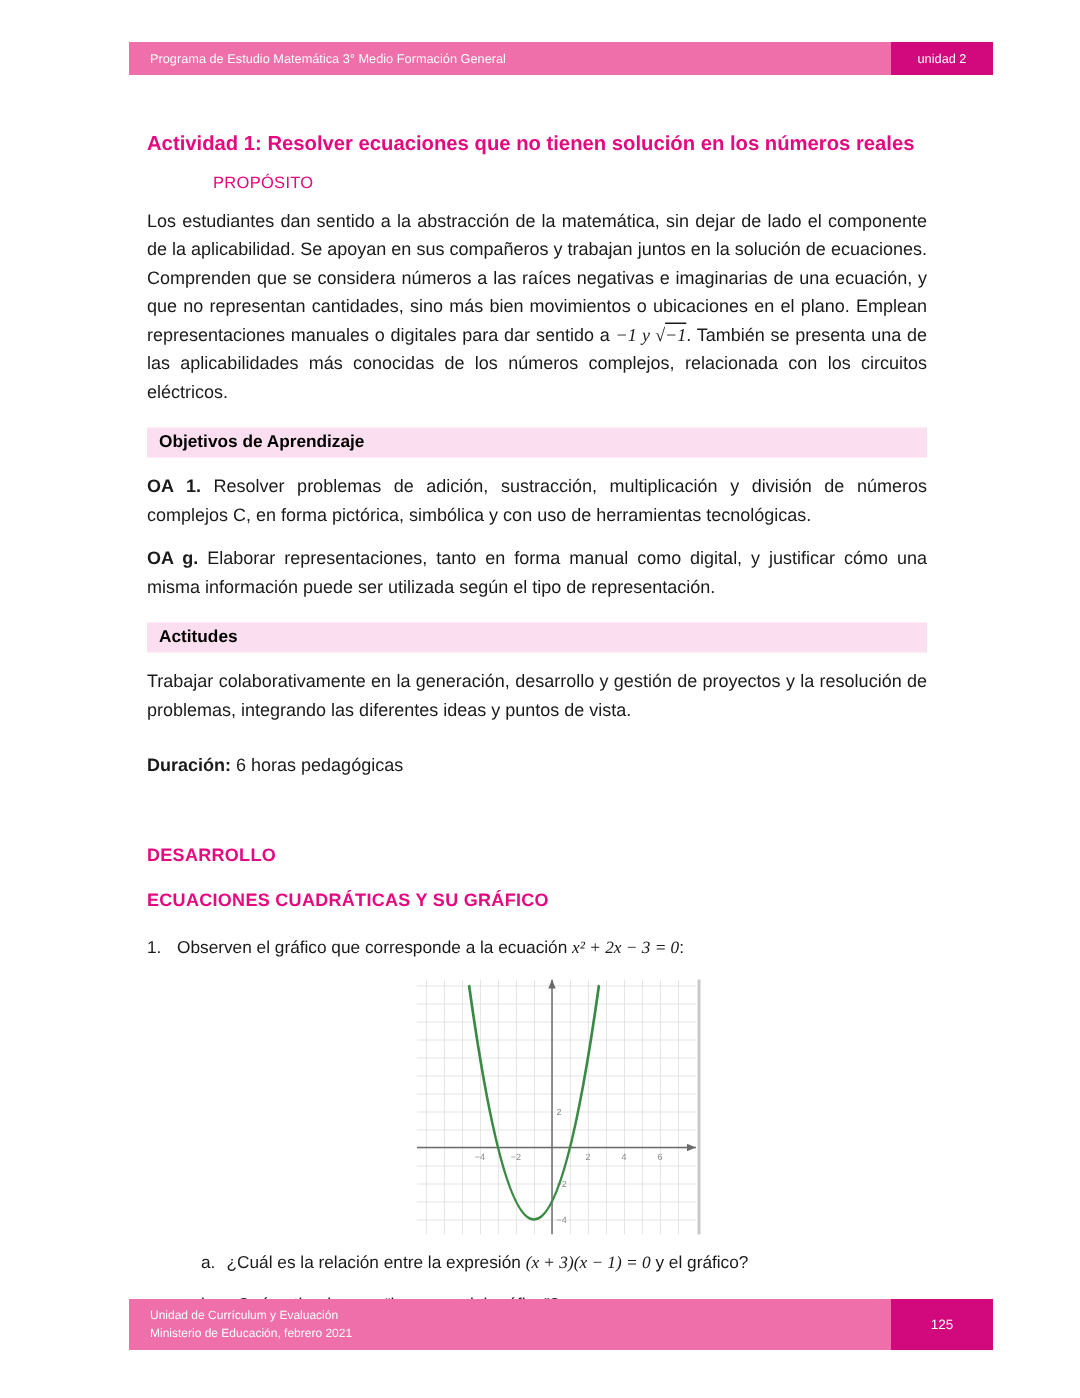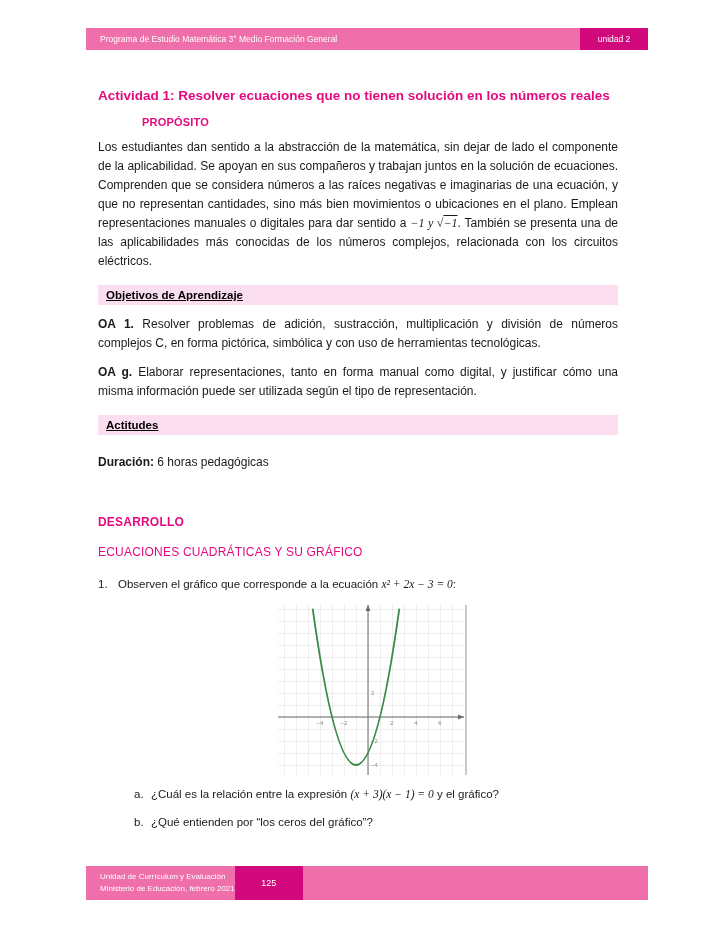--- a/index.html
+++ b/index.html
@@ -9,44 +9,44 @@
     --hl:#FBDEEF;
     --ink:#1a1a1a;
   }
   *{box-sizing:border-box;}
   html,body{margin:0;padding:0;background:#ffffff;}
   .page{
     position:relative;width:720px;height:932px;background:#fff;
     font-family:"Liberation Sans",sans-serif;color:var(--ink);overflow:hidden;
   }
   
-  .band{position:absolute;left:86px;right:72px;background:var(--band);display:flex;align-items:center;}
+  .band{position:absolute;left:86px;right:58px;background:var(--band);display:flex;align-items:center;}
   .header-band{top:28px;height:22px;justify-content:space-between;}
   .band-text{color:#fff;font-size:8.5px;padding-left:14px;white-space:nowrap;}
   .band-badge{
     background:var(--band-dark);color:#fff;font-size:8.5px;height:100%;min-width:68px;
     display:flex;align-items:center;justify-content:center;
   }
-  .footer-band{bottom:32px;height:34px;justify-content:flex-start;}
+  .footer-band{bottom:32px;height:34px;justify-content:space-between;}
   .footer-lines{display:flex;flex-direction:column;justify-content:center;padding-left:14px;gap:4px;}
   .footer-lines span{color:#fff;font-size:8px;line-height:1;white-space:nowrap;}
   .page-num{font-size:9px;}
 
   
   .content{position:absolute;left:98px;width:520px;top:80px;}
   .activity-title{color:var(--pink);font-size:13.5px;font-weight:bold;margin:8px 0 0;}
-  .sub-heading{color:var(--pink);font-size:11px;font-weight:bold;margin:13px 0 0;letter-spacing:.2px;padding-left:44px;}
+  .sub-heading{color:var(--pink);font-size:11px;font-weight:normal;margin:13px 0 0;letter-spacing:.2px;padding-left:44px;}
   p.body{font-size:12px;line-height:19px;text-align:justify;margin:10px 0 0;}
-  .hl-bar{background:var(--hl);font-weight:bold;font-size:11.5px;padding:4px 8px;margin-top:14px;color:#000;text-decoration:underline;}
+  .hl-bar{background:var(--hl);font-weight:bold;font-size:11.5px;padding:4px 8px;margin-top:14px;color:#000;}
   .math{font-family:"Liberation Serif",serif;font-style:italic;margin-top:36px;}
   .radicand{text-decoration:overline;}
   .duracion{margin-top:20px;font-size:12px;}
   b.inline-label{font-weight:bold;}
   .dev-heading{color:var(--pink);font-weight:bold;font-size:12px;margin:46px 0 0;letter-spacing:.2px;}
-  .section-heading{color:var(--pink);font-weight:normal;font-size:12px;margin:16px 0 0;letter-spacing:.2px;}
+  .section-heading{color:var(--pink);font-weight:bold;font-size:12px;margin:16px 0 0;letter-spacing:.2px;}
 
   .item{display:flex;font-size:11.5px;line-height:18px;margin-top:16px;}
   .item .num{width:20px;flex:0 0 auto;}
   .sub-item{display:flex;font-size:11.5px;line-height:18px;margin:10px 0 0 36px;}
   .sub-item .num{width:17px;flex:0 0 auto;}
   .sub-item:first-of-type{margin-top:16px;}
 
   .graph-figure{
     margin:12px 0 2px 180px;width:189px;position:relative;
     border-right:2px solid #c9c9c9;padding-right:1px;
@@ -72,20 +72,21 @@
     <p class="body"><span>Los estudiantes dan sentido a la abstracción de la matemática, sin dejar de lado el componente de la aplicabilidad. Se apoyan en sus compañeros y trabajan juntos en la solución de ecuaciones. Comprenden que se considera números a las raíces negativas e imaginarias de una ecuación, y que no representan cantidades, sino más bien movimientos o ubicaciones en el plano. Emplean representaciones manuales o digitales para dar sentido a </span><span class="math">−1 y </span><span class="math">√</span><span class="math radicand">−1</span><span>. También se presenta una de las aplicabilidades más conocidas de los números complejos, relacionada con los circuitos eléctricos.</span></p>
 
     <div class="hl-bar">Objetivos de Aprendizaje</div>
 
     <p class="body"><b class="inline-label">OA 1.</b> <span>Resolver problemas de adición, sustracción, multiplicación y división de números complejos C, en forma pictórica, simbólica y con uso de herramientas tecnológicas.</span></p>
 
     <p class="body"><b class="inline-label">OA g.</b> <span>Elaborar representaciones, tanto en forma manual como digital, y justificar cómo una misma información puede ser utilizada según el tipo de representación.</span></p>
 
     <div class="hl-bar">Actitudes</div>
 
+    <p class="body">Trabajar colaborativamente en la generación, desarrollo y gestión de proyectos y la resolución de problemas, integrando las diferentes ideas y puntos de vista.</p>
 
     <p class="duracion"><b class="inline-label">Duración:</b> <span>6 horas pedagógicas</span></p>
 
     <h2 class="dev-heading">DESARROLLO</h2>
 
     <h2 class="section-heading">ECUACIONES CUADRÁTICAS Y SU GRÁFICO</h2>
 
     <div class="item">
       <span class="num">1.</span>
       <span><span>Observen el gráfico que corresponde a la ecuación </span><span class="math">x² + 2x − 3 = 0</span><span>:</span></span>

